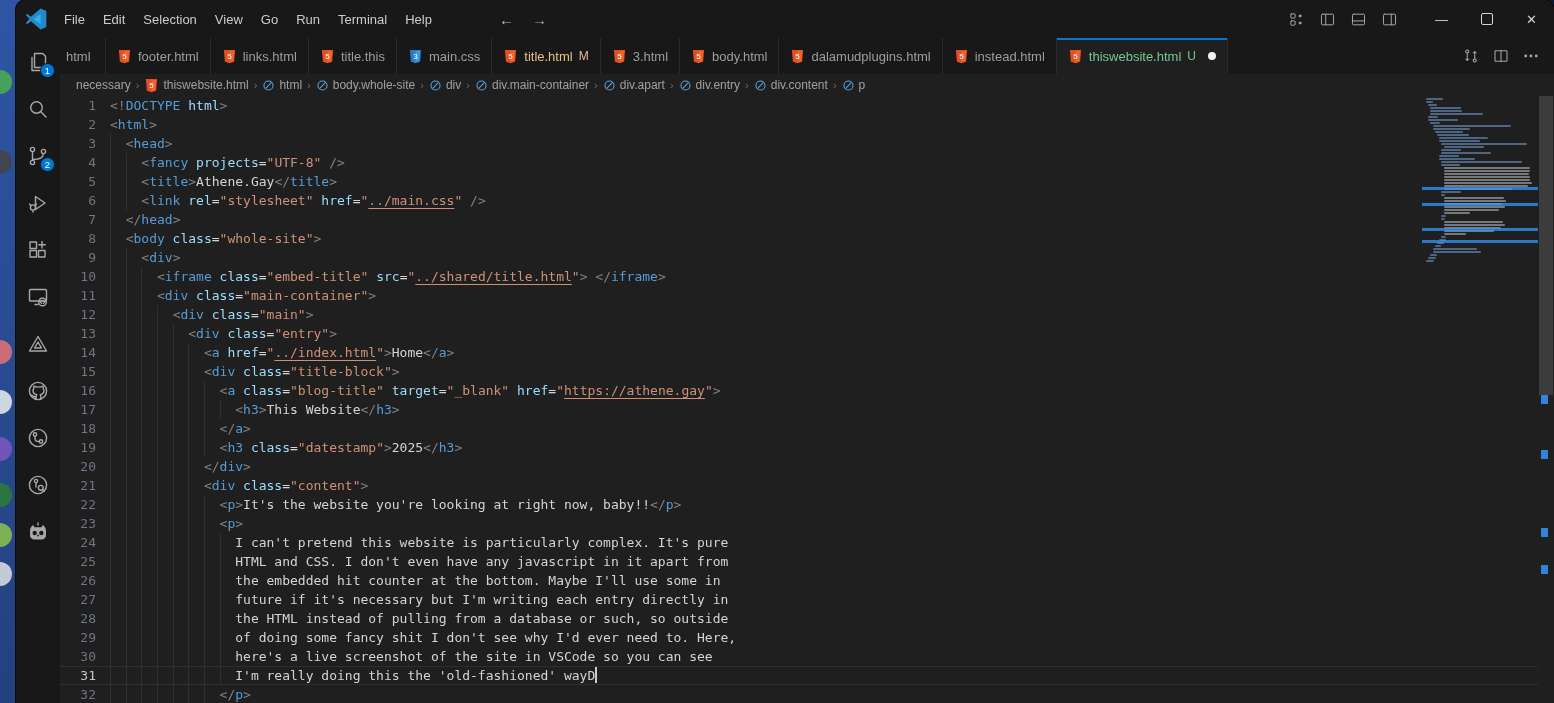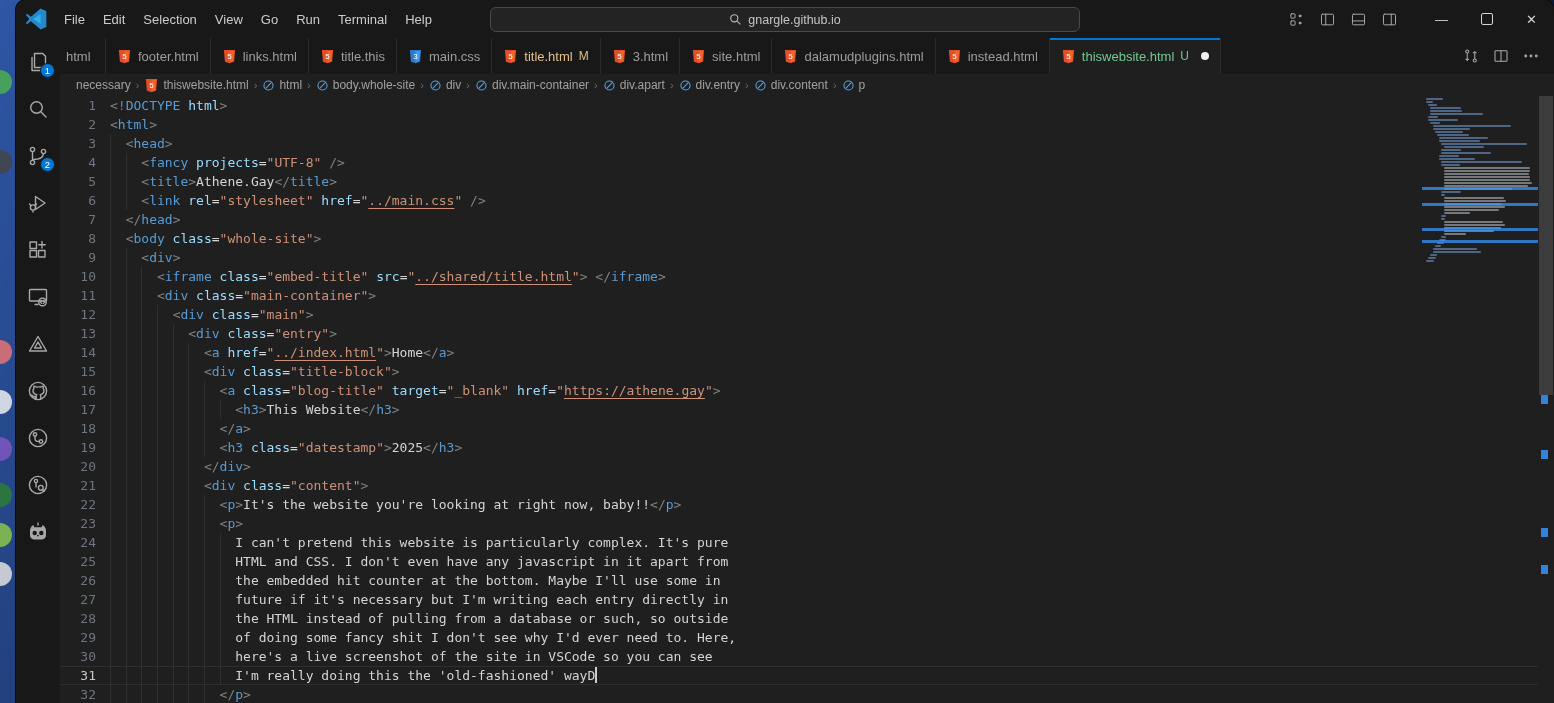--- a/index.html
+++ b/index.html
@@ -110,27 +110,20 @@
         <div class="menu-item">View</div>
         <div class="menu-item">Go</div>
         <div class="menu-item">Run</div>
         <div class="menu-item">Terminal</div>
         <div class="menu-item">Help</div>
       </div>
     <div class="nav-arrows">
       <span>←</span>
       <span style="opacity:.85">→</span>
     </div>
-    <div id="command-center">
-      <svg width="13" height="13" viewBox="0 0 16 16">
-          <circle cx="6.5" cy="6.5" r="4.4" fill="none" stroke="#b8b8b8" stroke-width="1.4"></circle>
-          <line x1="10" y1="10" x2="14" y2="14" stroke="#b8b8b8" stroke-width="1.4"></line>
-        </svg>
-      <span>gnargle.github.io</span>
-    </div>
     <div id="titlebar-right">
         <div class="layout-ic">
           <svg width="17" height="17" viewBox="0 0 24 24" fill="none" stroke="#a8a8a8" stroke-width="1.4" stroke-linecap="round" stroke-linejoin="round">
             <rect x="4" y="4" width="6" height="6" rx="1"></rect>
             <rect x="4" y="14" width="6" height="6" rx="1"></rect>
             <circle cx="17" cy="7" r="1.4" fill="#a8a8a8"></circle>
             <circle cx="17" cy="17" r="1.4" fill="#a8a8a8"></circle>
           </svg>
         </div>
         <div class="layout-ic">
@@ -313,21 +306,21 @@
         <span>3.html</span>
       </div>
       <div class="tab">
         <span style="display: flex;">
           <svg width="15" height="15" viewBox="0 0 16 16">
             <path fill="#e44d26" d="M2 1h12l-1.1 12.5L8 15.2 3.1 13.5z"></path>
             <path fill="#f16529" d="M8 2.2v11.8l4-1.4.9-10.4z"></path>
             <text x="8" y="11" font-size="8.5" fill="#fff" text-anchor="middle" font-family="sans-serif" stroke="none">5</text>
           </svg>
         </span>
-        <span>site.html</span>
+        <span>body.html</span>
       </div>
       <div class="tab">
         <span style="display: flex;">
           <svg width="15" height="15" viewBox="0 0 16 16">
             <path fill="#e44d26" d="M2 1h12l-1.1 12.5L8 15.2 3.1 13.5z"></path>
             <path fill="#f16529" d="M8 2.2v11.8l4-1.4.9-10.4z"></path>
             <text x="8" y="11" font-size="8.5" fill="#fff" text-anchor="middle" font-family="sans-serif" stroke="none">5</text>
           </svg>
         </span>
         <span>dalamudplugins.html</span>

